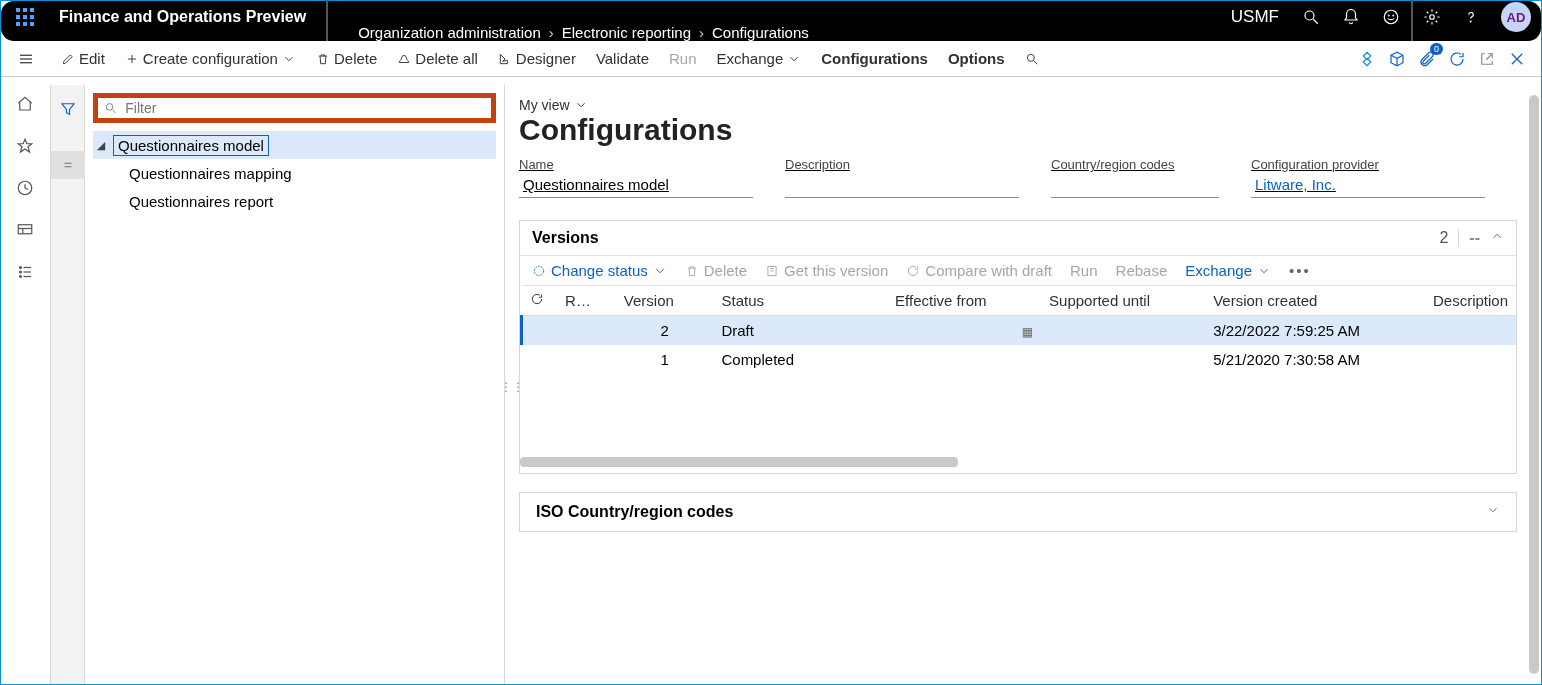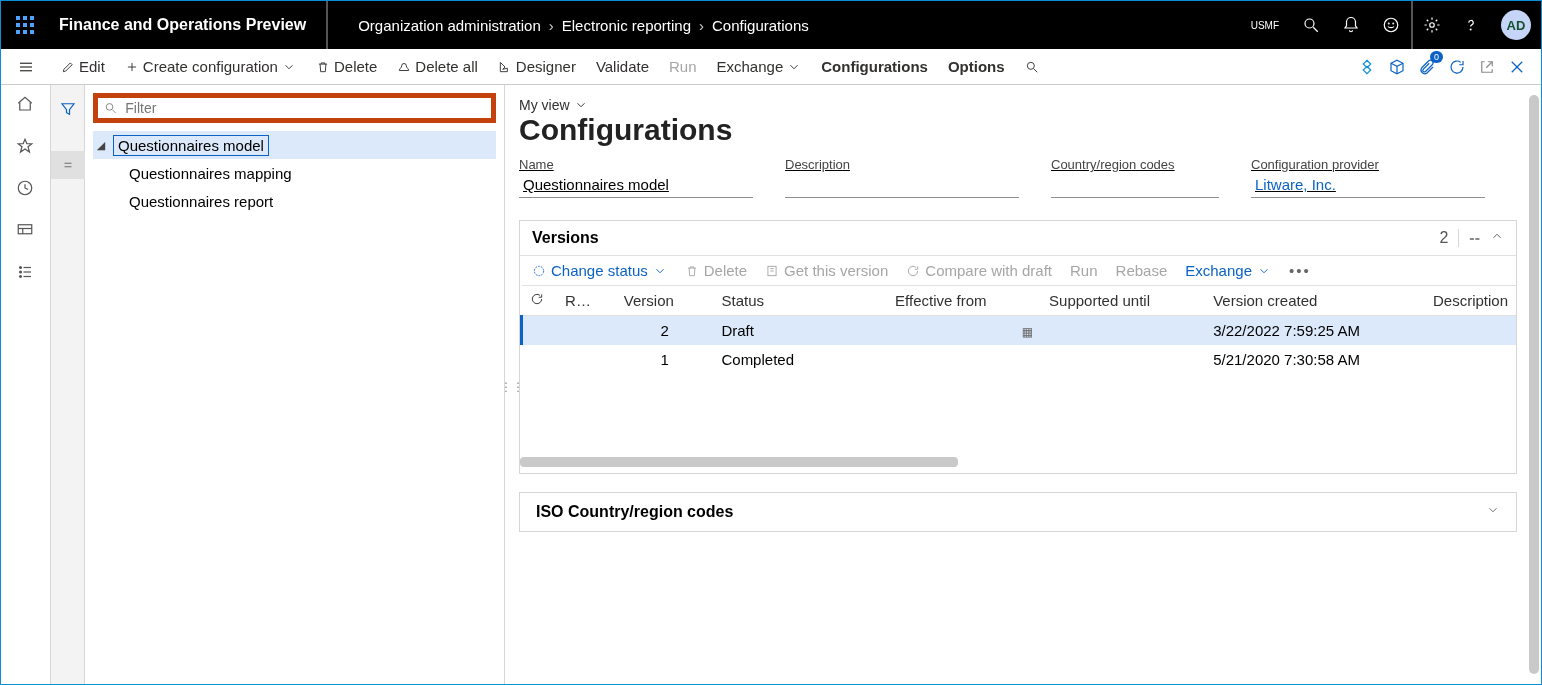--- a/index.html
+++ b/index.html
@@ -1,31 +1,31 @@
 <!DOCTYPE html>
 <html><head>
 <meta charset="utf-8">
 <style>
   * { box-sizing: border-box; font-family: 'Segoe UI', Arial, sans-serif; }
   html, body { margin: 0; padding: 0; width: 1542px; height: 685px; overflow: hidden; background: #0b8fd8; }
   .frame { position:absolute; top:1px; left:1px; right:1px; bottom:1px; background:#fff; }
 
   
-  .topbar { height:48px; background:#000; color:#fff; display:flex; align-items:center; }
+  .topbar { height:40px; background:#000; color:#fff; display:flex; align-items:flex-end;border-radius:13px; }
   .waffle { width:48px; height:48px; display:flex; align-items:center; justify-content:center; }
   .waffle-grid { display:grid; grid-template-columns:repeat(3,4px); grid-template-rows:repeat(3,4px); gap:3px; }
   .waffle-grid span { background:#4da3ff; width:4px; height:4px; }
   .app-title { padding:0 20px 0 10px; font-size:16px; font-weight:600; border-right:2px solid #555; height:48px; display:flex; align-items:center; }
   .crumbs { display:flex; align-items:center; padding-left:30px; font-size:15px; gap:8px; }
   .crumbs .chev { opacity:.8; }
   .top-right { margin-left:auto; display:flex; align-items:center; height:48px; }
-  .top-right .txt { padding:0 12px; font-size:10px; }
+  .top-right .txt { padding:0 12px; font-size:17px; }
   .top-icon { width:40px; height:48px; display:flex; align-items:center; justify-content:center; }
   .top-icon.sep { border-left:2px solid #555; }
-  .avatar { width:30px; height:30px; border-radius:50%; background:#c6d4f7; color:#14532d; display:flex; align-items:center; justify-content:center; font-size:13px; font-weight:600; margin:0 10px; }
+  .avatar { width:30px; height:30px; border-radius:50%; background:#c6d4f7; color:#701a75; display:flex; align-items:center; justify-content:center; font-size:13px; font-weight:600; margin:0 10px; }
 
   
   .actionbar { height:36px; border-bottom:1px solid #ccc; display:flex; align-items:center; padding:0 6px 0 0; font-size:15px; color:#323130; }
   .actionbar .ab-left { width:50px; display:flex; justify-content:center; }
   .ab-btn { display:flex; align-items:center; gap:4px; padding:0 10px; height:36px; cursor:pointer; }
   .ab-btn.disabled { color:#a6a6a6; }
   .ab-btn.bold { font-weight:600; }
   .ab-right { margin-left:auto; display:flex; align-items:center; gap:6px; padding-right:6px; }
   .ab-right .ic { width:24px; height:24px; display:flex; align-items:center; justify-content:center; }
   .ab-right .blue { color:#0b62c4; }

